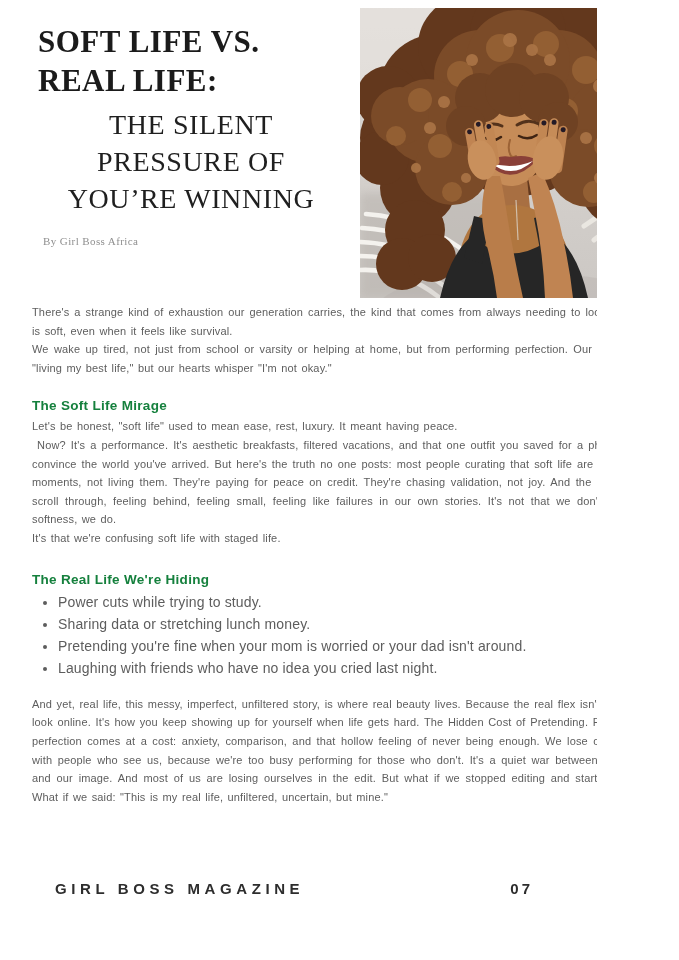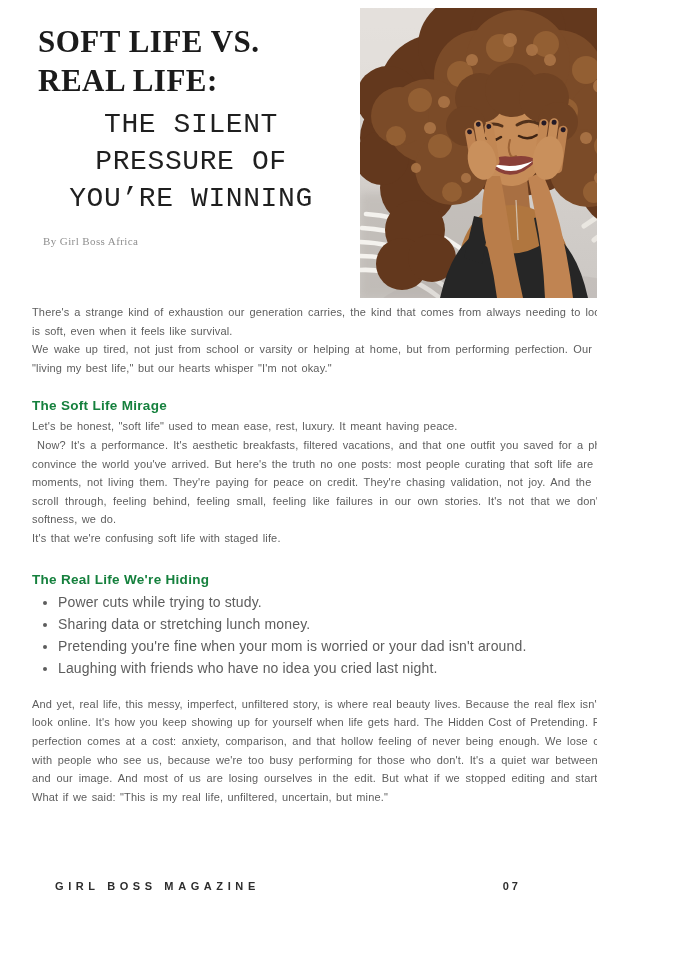--- a/index.html
+++ b/index.html
@@ -22,21 +22,21 @@
     letter-spacing: 0.5px; color: #1b1b1b;
   }
   .title-main span { display: block; }
   .title-sub {
     margin-top: 6px;
     font-family: "Liberation Serif", serif;
     font-weight: 400; font-size: 28px; line-height: 37px;
     letter-spacing: 0.6px; color: #1f1f1f;
     text-align: center;
   }
-  .title-sub span { display: block; font-family: Liberation Mono, monospace; }
+  .title-sub span { display: block; }
   .byline {
     margin-top: 18px; padding-left: 5px;
     font-family: "Liberation Serif", serif;
     font-size: 11px; color: #8f8f8f; letter-spacing: 0.4px;
   }
 
   .photo {
     position: absolute; left: 360px; top: 8px;
     width: 313px; height: 290px; overflow: hidden;
   }
@@ -55,23 +55,23 @@
   .article h2.second { margin-top: 24px; }
   .article ul { margin: 4px 0 0; padding-left: 26px; list-style: disc; }
   .article li {
     font-size: 14px; line-height: 22.3px; color: #5d5d5d;
     letter-spacing: 0.15px;
   }
   .article p.closing { margin-top: 15px; }
 
   
   .footer {
-    position: absolute; left: 55px; right: 76px; top: 880px;
+    position: absolute; left: 55px; right: 64px; top: 880px;
     display: flex; justify-content: space-between; 
-    font-size: 11px; font-weight: 700; color: #2d2d2d;
+    font-size: 15px; font-weight: 700; color: #2d2d2d;
   }
   .footer .mag { letter-spacing: 4.6px; }
   .footer .pageno { letter-spacing: 3px; }
 </style>
 </head>
 <body>
 
 <div class="page">
 
   <div class="title-block">

